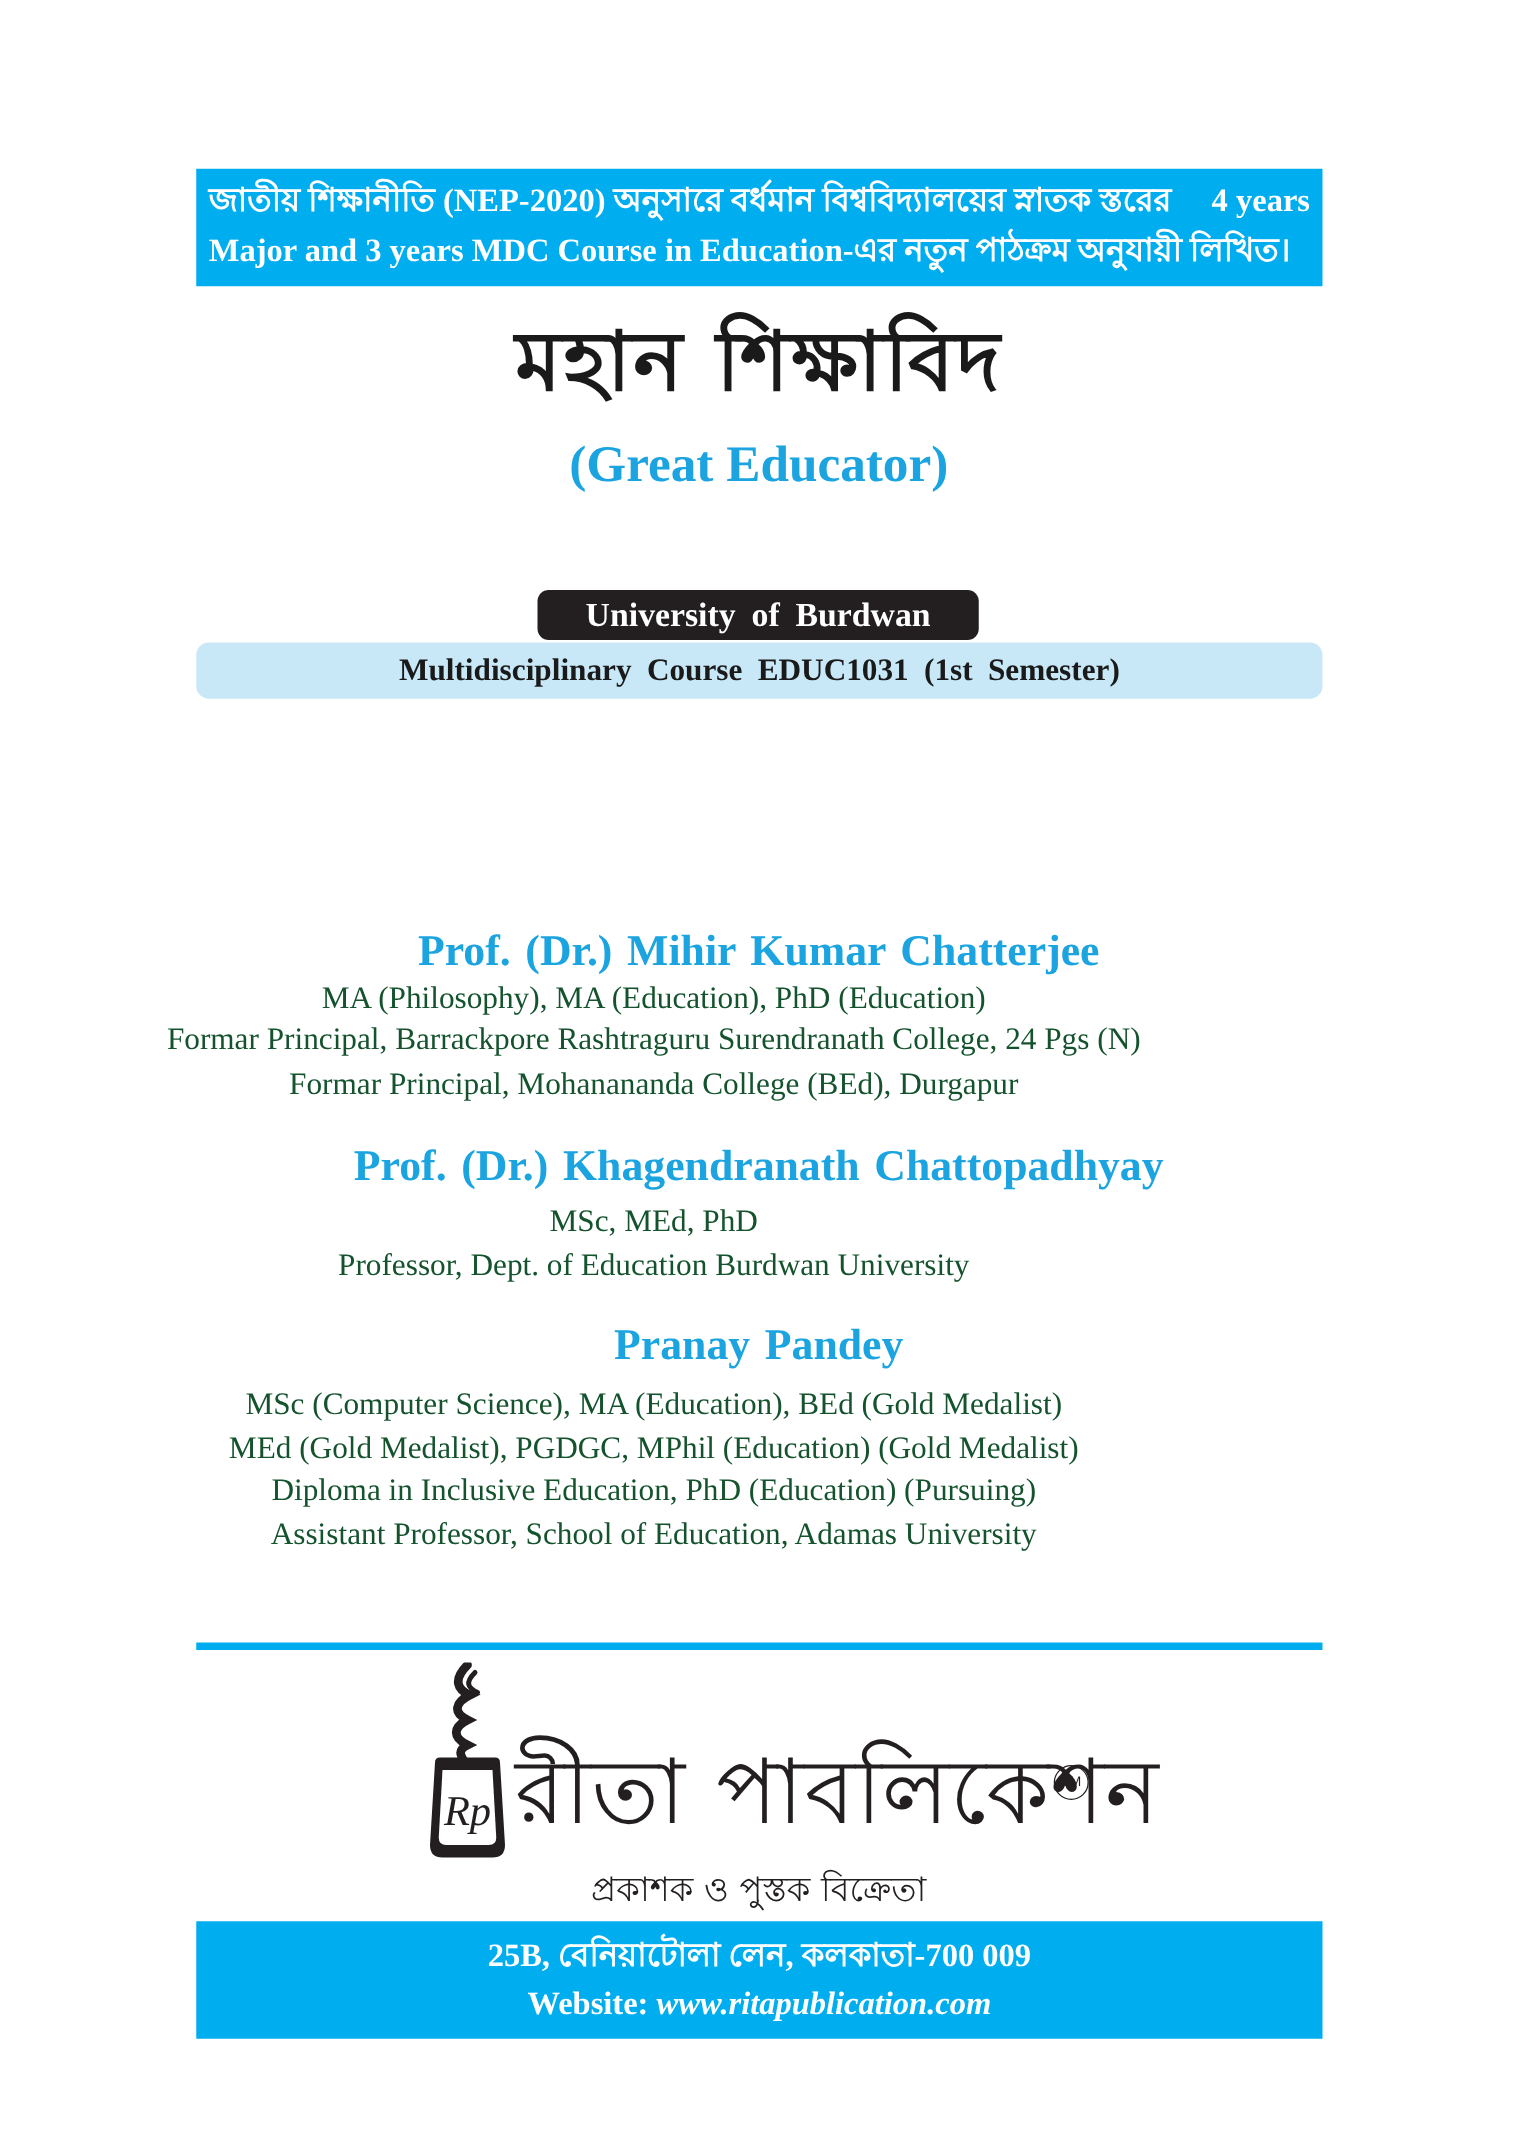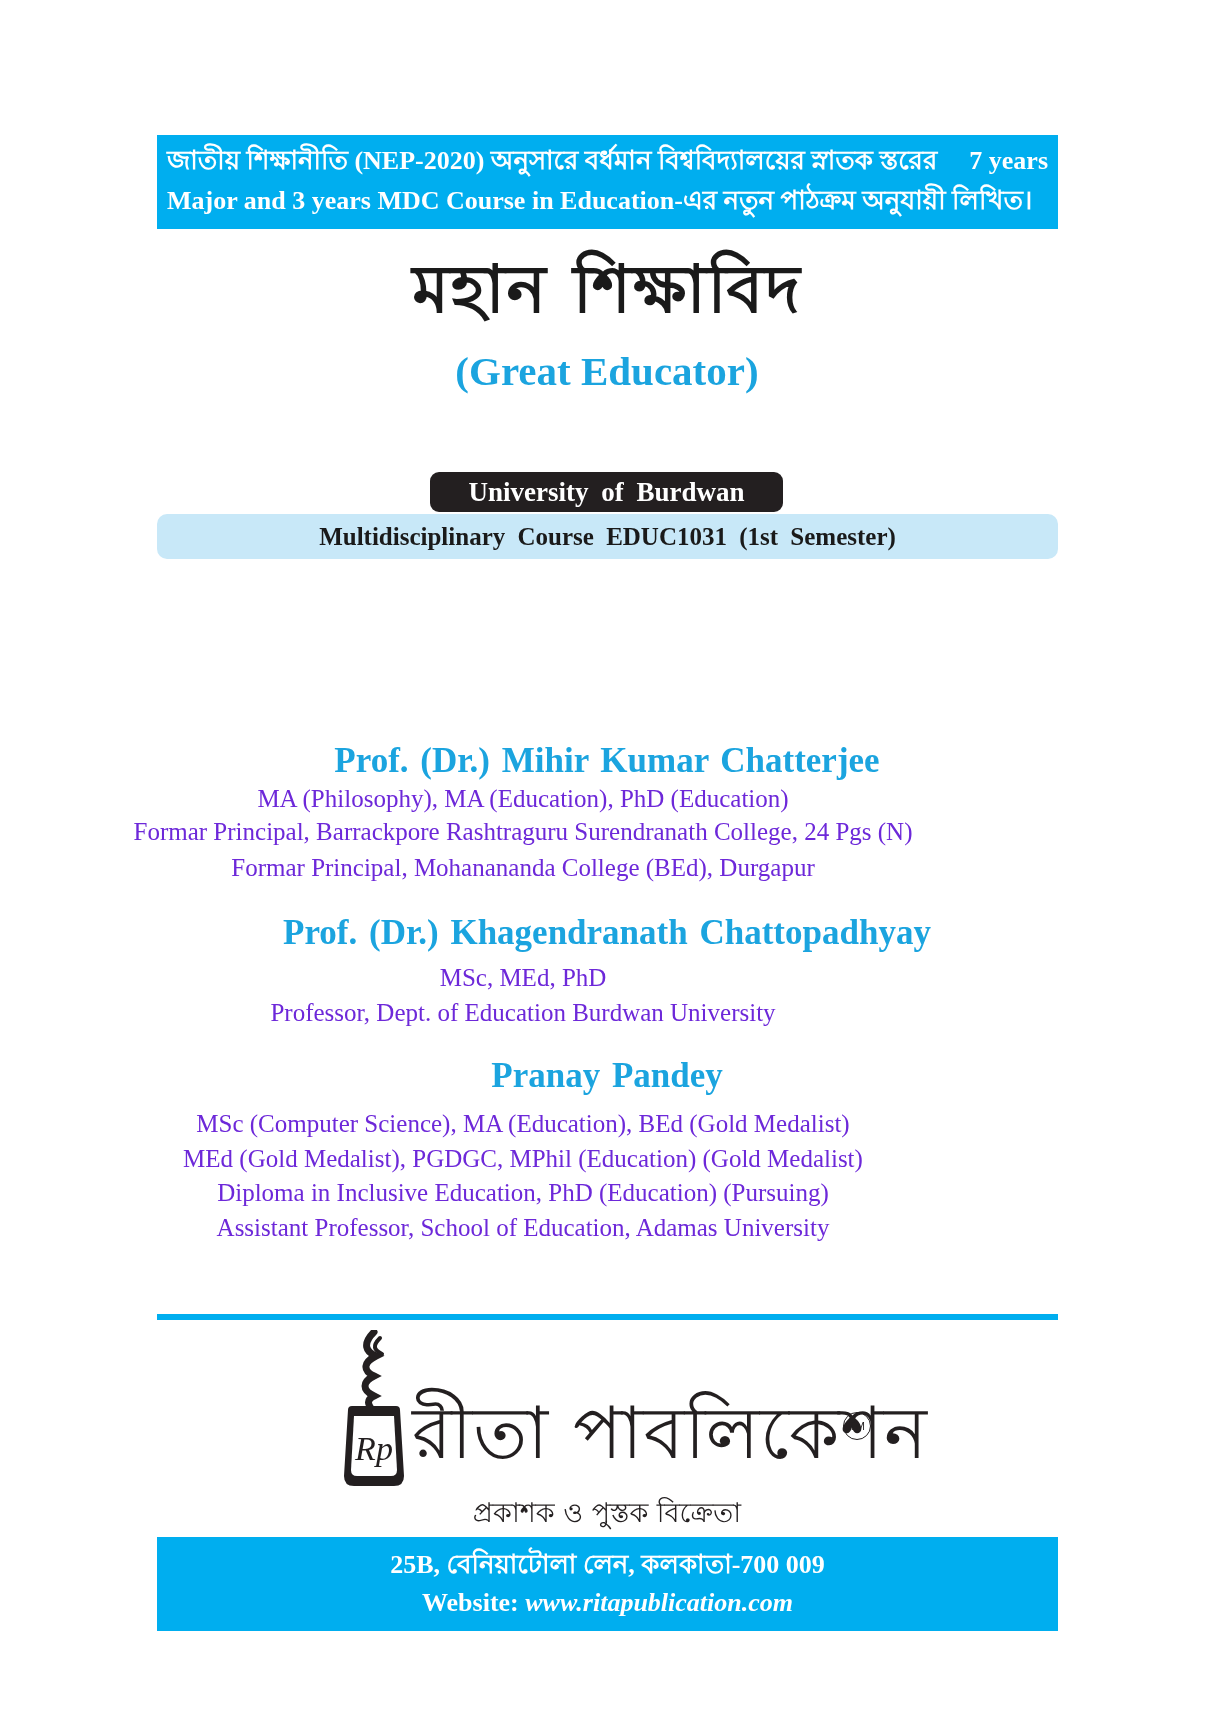--- a/index.html
+++ b/index.html
@@ -15,21 +15,21 @@
   .title-bn { left:0; width:1214px; top:248px; font-size:66px; font-weight:bold; line-height:84px;
               font-family:"DejaVu Sans",sans-serif; color:#1a1a1a; letter-spacing:2px; }
   .subtitle { left:0; width:1214px; top:346px; font-size:41px; font-weight:bold; color:#1ba4df; line-height:50px; }
 
   .uni-pill { left:430px; top:472px; width:353px; height:40px; background:#231f20; color:#ffffff;
               border-radius:9px; font-size:27px; font-weight:bold; line-height:40px; word-spacing:6px; }
   .course-strip { left:157px; top:514px; width:901px; height:45px; background:#c8e8f8; color:#1a1a1a;
                   font-size:25px; font-weight:bold; line-height:45px; word-spacing:6px;border-radius:10px; }
 
   .author-name { left:0; width:1214px; font-size:35px; font-weight:bold; color:#1ba4df; line-height:38px; word-spacing:3px; }
-  .author-line { left:0; width:1046px; font-size:25px; line-height:34px; color:#6d28d9; }
+  .author-line { left:0; width:1046px; font-size:25px; line-height:34px; color:#14532d; }
 
   .divider { left:157px; top:1314px; width:901px; height:6px; background:#00aeef; }
 
   .logo-icon { left:340px; top:1330px; width:68px; height:160px; }
   .logo-text { left:412px; top:1378px; width:430px; height:110px; font-size:72px; line-height:110px;
                font-family:"DejaVu Sans",sans-serif; color:#231f20; letter-spacing:1px; white-space:nowrap; }
   .tm { left:843px; top:1412px; width:26px; height:26px; border:1.5px solid #231f20; border-radius:50%;
         font-family:Liberation Sans, sans-serif; font-size:11px; line-height:26px; text-align:center; color:#231f20; }
   .tagline { left:0; width:1214px; top:1494px; font-size:27px; line-height:38px;
              font-family:"DejaVu Sans",sans-serif; color:#231f20; }
@@ -38,21 +38,21 @@
                    font-weight:bold; font-size:26px; line-height:38px; box-sizing:border-box; padding:9px 0 0 0; }
   .bottom-banner .row { text-align:center; white-space:nowrap; }
   .bottom-banner .url { font-style:italic; }
 </style>
 </head>
 <body>
 
 <div class="abs top-banner">
   <div class="line">
     <span>জাতীয় শিক্ষানীতি (NEP-2020) অনুসারে বর্ধমান বিশ্ববিদ্যালয়ের স্নাতক স্তরের</span>
-    <span>7 years</span>
+    <span>4 years</span>
   </div>
   <div class="line">
     <span>Major and 3 years MDC Course in Education-এর নতুন পাঠক্রম অনুযায়ী লিখিত।</span>
   </div>
 </div>
 
 <div class="abs title-bn center-text">মহান শিক্ষাবিদ</div>
 <div class="abs subtitle center-text">(Great Educator)</div>
 
 <div class="abs course-strip center-text">Multidisciplinary Course EDUC1031 (1st Semester)</div>

